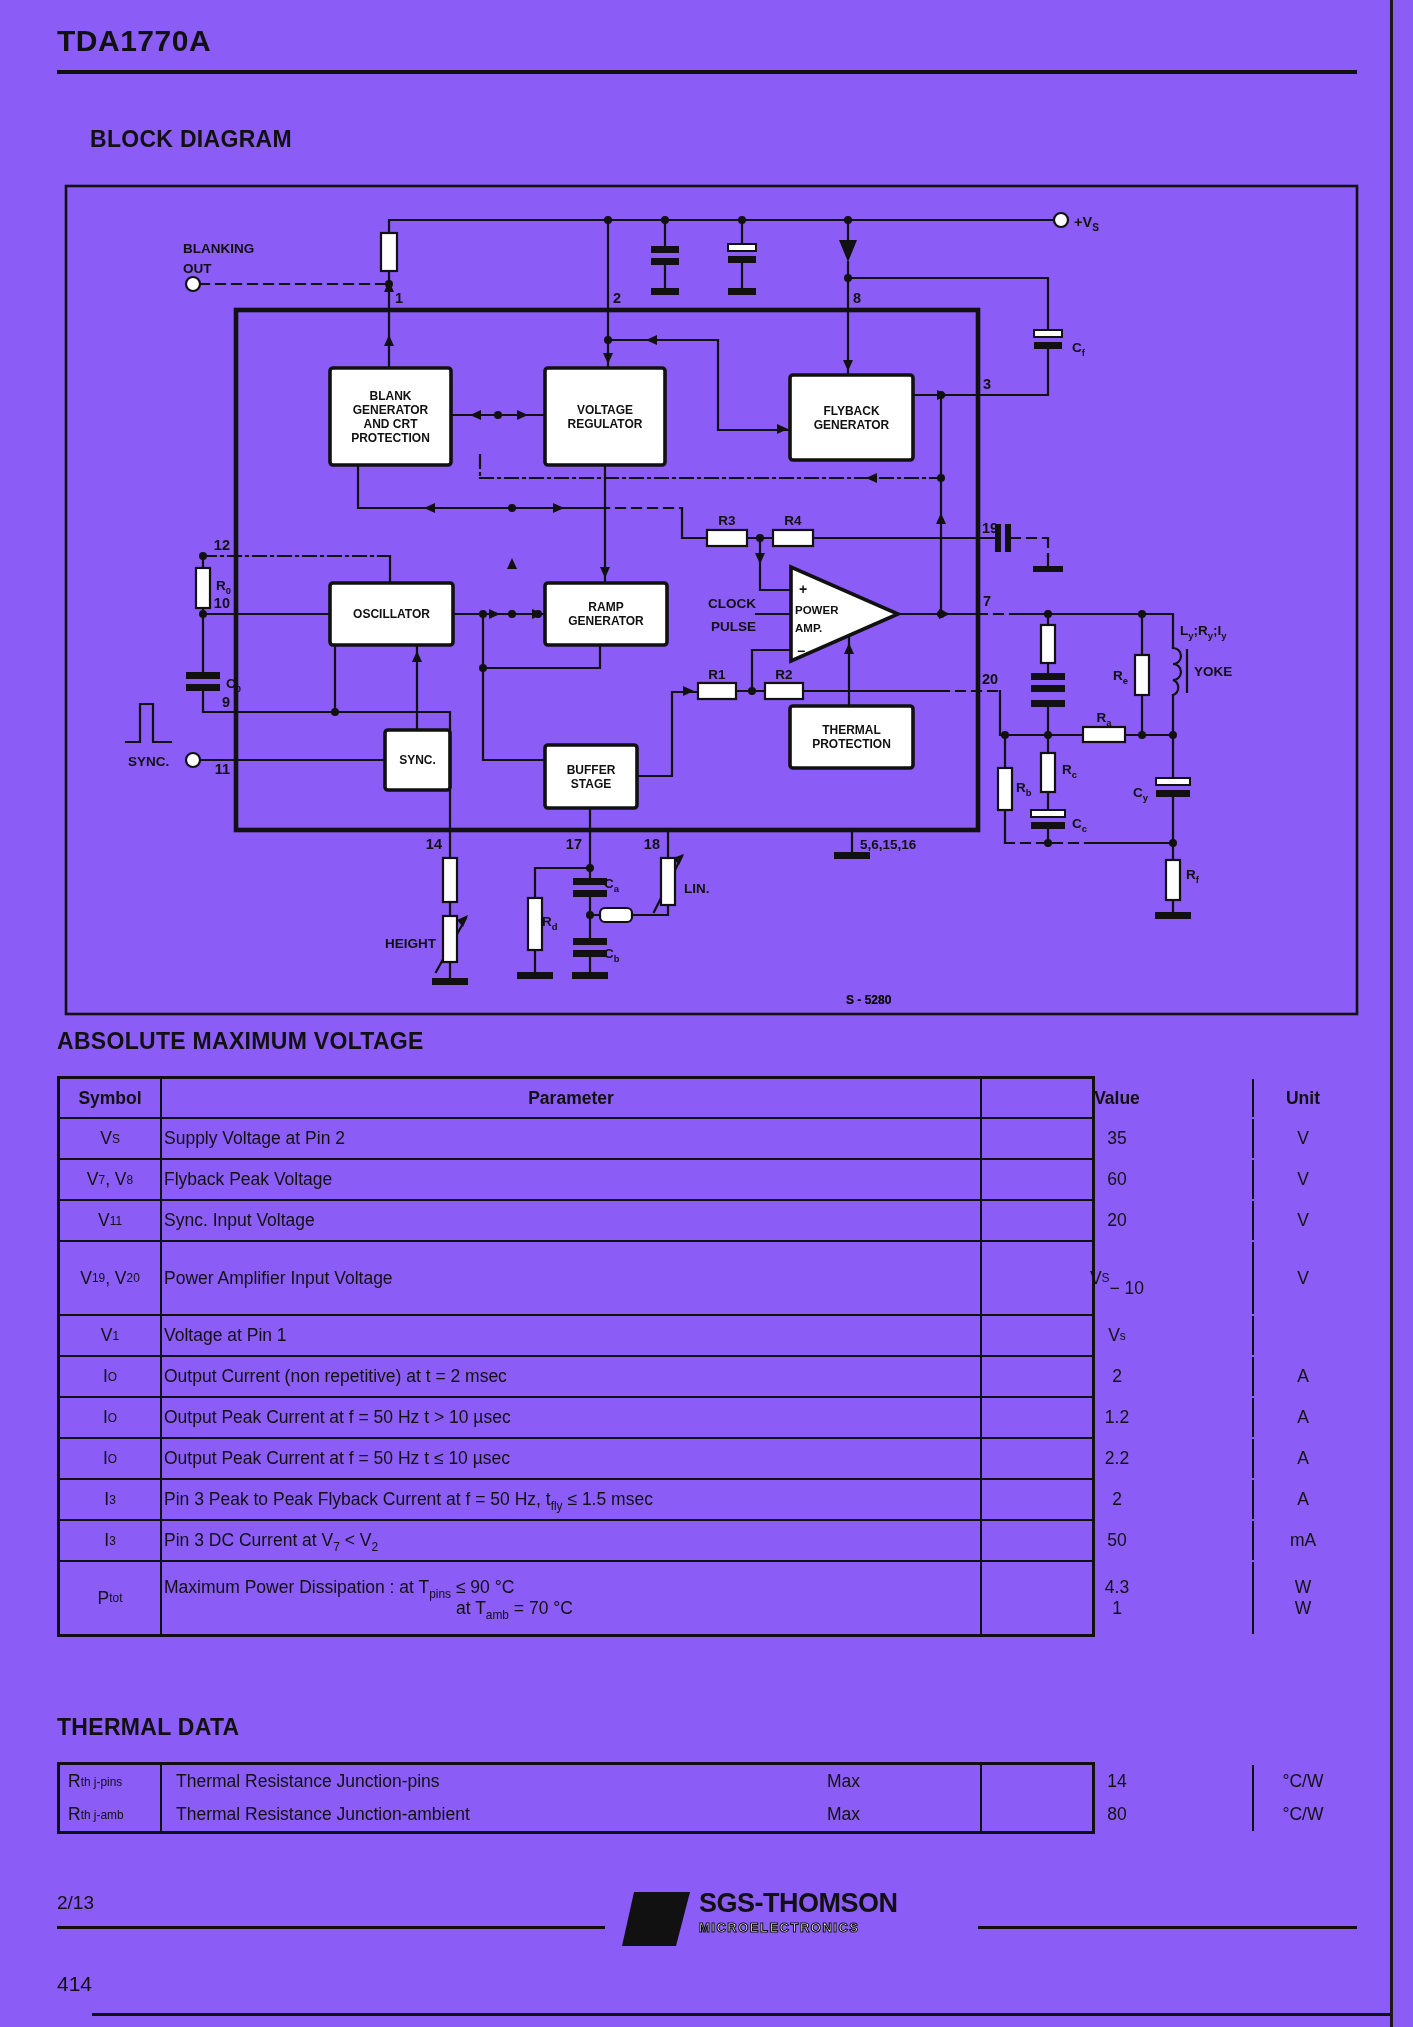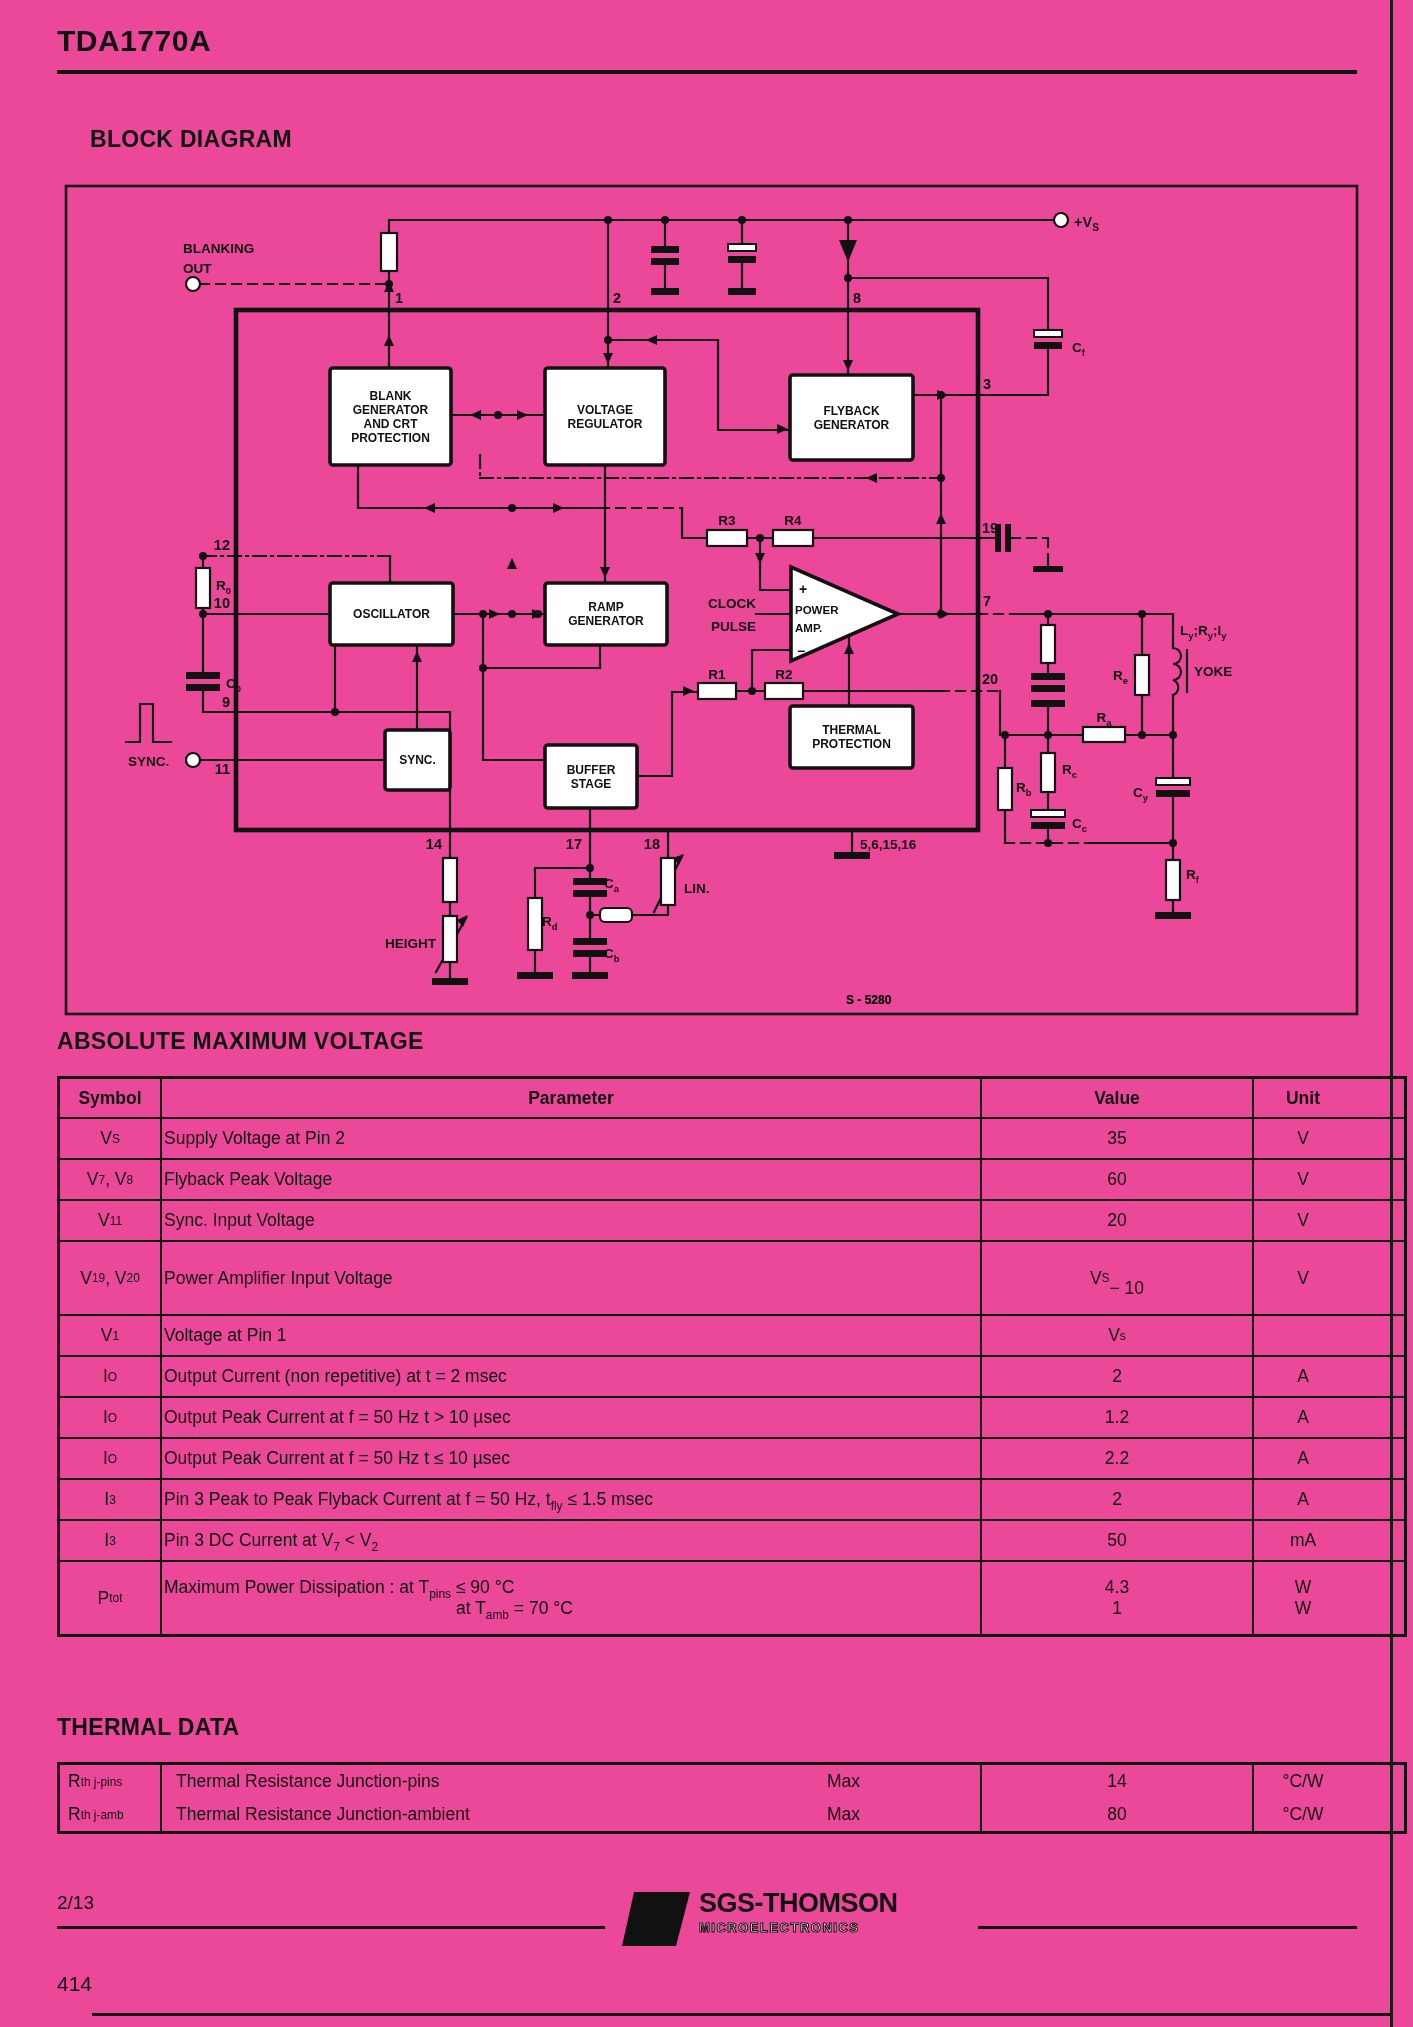--- a/index.html
+++ b/index.html
@@ -1,32 +1,32 @@
 <!DOCTYPE html>
 <html><head>
 <meta charset="utf-8">
 <style>
   html,body{margin:0;padding:0;background:#e8e8e4;}
-  .page{position:relative;width:1413px;height:2027px;background:#ec4899;
+  .page{position:relative;width:1413px;height:2027px;background:#8b5cf6;
         font-family:"Liberation Sans", sans-serif;color:#111;overflow:hidden;}
   .abs{position:absolute;}
   h1.title{margin:0;font-size:30px;font-weight:800;letter-spacing:.5px;}
   .rule{background:#111;height:3px;}
   h2.sect{margin:0;font-size:23px;font-weight:800;letter-spacing:.3px;}
   
   svg text{font-family:"Liberation Sans",sans-serif;font-weight:700;fill:#111;}
   .w{stroke:#111;stroke-width:2.2;fill:none;stroke-linecap:square;}
   .dash{stroke-dasharray:9 7;}
   .dashdot{stroke-dasharray:13 5 2 5;}
   .comp{fill:#fff;stroke:#111;stroke-width:2.2;}
   .blk{fill:#fff;stroke:#111;stroke-width:3.6;}
   .plate{fill:#111;stroke:none;}
   .plateo{fill:#fff;stroke:#111;stroke-width:2;}
   
-  .rtable,.ttable{position:absolute;left:57px;width:1350px;border:3px solid #111;box-sizing:border-box;font-size:17.5px;}
+  .rtable,.ttable{position:absolute;left:57px;width:1038px;border:3px solid #111;box-sizing:border-box;font-size:17.5px;}
   .rtable{top:1076px;}
   .ttable{top:1762px;}
   .rrow{display:grid;grid-template-columns:102px 820px 272px 98px;border-bottom:2.5px solid #111;}
   .rrow:last-child,.trow2{border-bottom:none;}
   .rcell{border-right:2.5px solid #111;display:flex;align-items:center;justify-content:center;
          padding:3px 4px;min-height:39px;box-sizing:border-box;text-align:center;white-space:pre-line;}
   .rcell:last-child{border-right:none;}
   .rcell.param{flex-direction:column;align-items:flex-start;justify-content:center;padding-left:2px;text-align:left;}
   .p2{padding-left:292px;text-align:center;}
   .hd .rcell{font-weight:700;min-height:38px;}

